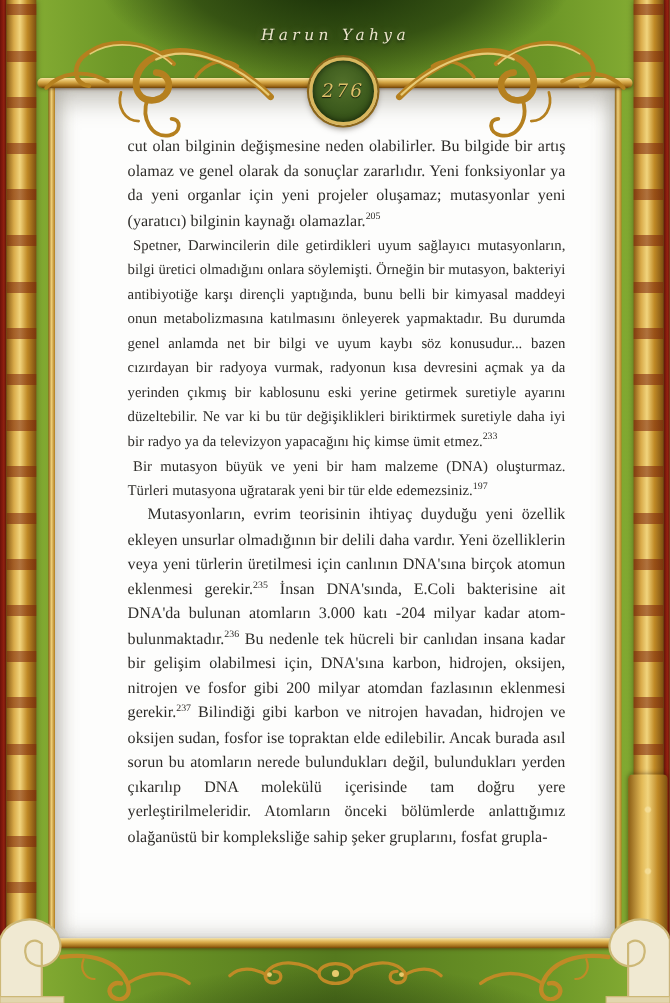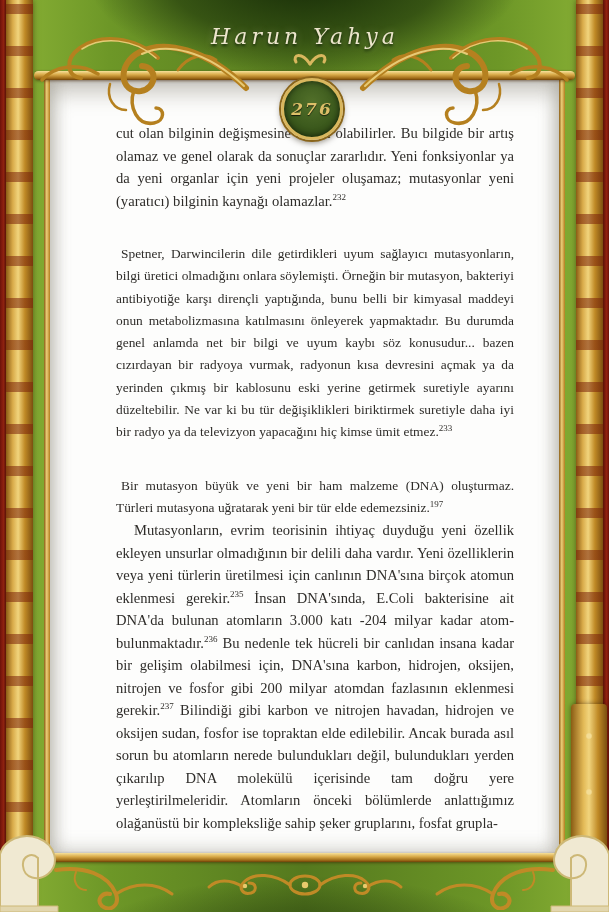--- a/index.html
+++ b/index.html
@@ -38,30 +38,30 @@
   .paper {
     position:absolute; left:50px; right:50px; top:78px; bottom:55px; z-index:3;
     background:#fdfdfc;
     box-shadow: inset 0 16px 20px rgba(125,122,108,.38), inset 0 -10px 16px rgba(140,138,125,.28),
                 inset 8px 0 14px rgba(150,148,135,.18), inset -8px 0 14px rgba(150,148,135,.18);
   }
   
   .header-script {
     position:absolute; top:24px; left:1px; right:0; z-index:7;
     text-align:center; font-family:"DejaVu Serif", serif; font-style:italic;
-    font-size:22px; letter-spacing:4px; color:#ece5cc;
+    font-size:14px; letter-spacing:4px; color:#ece5cc;
     text-shadow:0 2px 3px rgba(16,34,4,.9), 0 0 8px rgba(255,250,220,.25);
   }
   .medallion {
-    position:absolute; left:281px; top:78px; width:56px; height:56px; z-index:8;
+    position:absolute; left:281px; top:52px; width:56px; height:56px; z-index:8;
     border-radius:50%;
     background:radial-gradient(circle at 50% 38%, #52702a 0%, #3c5a1d 55%, #27400f 100%);
     border:3px solid #d9b75e;
     box-shadow:0 0 0 2px #8a651a, 0 3px 6px rgba(30,20,0,.5), inset 0 0 6px rgba(0,0,0,.6);
-    display:flex; align-items:center; justify-content:center;font-weight:bold;
+    display:flex; align-items:center; justify-content:center;
   }
   .medallion span {
     font-family:"DejaVu Serif", serif; font-style:italic; font-size:17px;
     color:#dcbf68; letter-spacing:2px; text-shadow:0 1px 1px rgba(0,0,0,.7);
   }
   .medallion-bow { position:absolute; left:288px; top:50px; z-index:7; }
   .medallion-leg { position:absolute; width:7px; height:16px; top:119px; z-index:2;
     background:linear-gradient(180deg,#d8cba4,#b3a476); border-radius:2px; }
   .medallion-leg.l { left:297px; transform:rotate(6deg); }
   .medallion-leg.r { left:314px; transform:rotate(-6deg); }
@@ -83,21 +83,21 @@
     border-radius:4px; box-shadow:0 0 5px rgba(40,20,0,.5); }
   
   .text-area {
     position:absolute; left:116px; top:122px; width:398px; height:731px; z-index:6;
     overflow:hidden; color:#2e2c29;
   }
   .text-area p { margin:0; text-align:justify; }
   .text-area p.body  { font-size:14.6px; line-height:22.5px; }
   .text-area p.quote { font-size:13.4px; line-height:22.3px; }
   .text-area p.indent { text-indent:18px; }
-  .text-area p.quote { text-indent:5px;margin-top:31px; }
+  .text-area p.quote { text-indent:5px; }
   .text-area sup { font-size:9px; line-height:0; vertical-align:super; letter-spacing:0; }
 </style>
 </head>
 <body>
 
 <div class="page">
 
   <div class="edge left"></div>
   <div class="edge right"></div>
   <div class="goldbar left"></div>
@@ -183,19 +183,19 @@
   <svg class="capital bl" width="62" height="80" viewBox="0 0 62 80">
     <path d="M0,80 L0,22 C4,8 22,0 38,6 C56,13 60,32 48,42 C38,50 24,46 23,34 C22,24 32,20 38,26 L38,80 Z" fill="#f0e9d2" stroke="#cdb877" stroke-width="2"></path>
     <path d="M0,74 h58 v6 h-58 z" fill="#e2d6ae" stroke="#cdb877" stroke-width="1"></path>
   </svg>
   <svg class="capital br" width="62" height="80" viewBox="0 0 62 80">
     <path d="M0,80 L0,22 C4,8 22,0 38,6 C56,13 60,32 48,42 C38,50 24,46 23,34 C22,24 32,20 38,26 L38,80 Z" fill="#f0e9d2" stroke="#cdb877" stroke-width="2"></path>
     <path d="M0,74 h58 v6 h-58 z" fill="#e2d6ae" stroke="#cdb877" stroke-width="1"></path>
   </svg>
 
   <div class="text-area">
-      <p class="body">cut olan bilginin değişmesine neden olabilirler. Bu bilgide bir artış olamaz ve genel olarak da sonuçlar zararlıdır. Yeni fonksiyonlar ya da yeni organlar için yeni projeler oluşamaz; mutasyonlar yeni (yaratıcı) bilginin kaynağı olamazlar.<sup>232</sup></p>
+      <p class="body">cut olan bilginin değişmesine neden olabilirler. Bu bilgide bir artış olamaz ve genel olarak da sonuçlar zararlıdır. Yeni fonksiyonlar ya da yeni organlar için yeni projeler oluşamaz; mutasyonlar yeni (yaratıcı) bilginin kaynağı olamazlar.<sup>205</sup></p>
       <p class="quote">Spetner, Darwincilerin dile getirdikleri uyum sağlayıcı mutasyonların, bilgi üretici olmadığını onlara söylemişti. Örneğin bir mutasyon, bakteriyi antibiyotiğe karşı dirençli yaptığında, bunu belli bir kimyasal maddeyi onun metabolizmasına katılmasını önleyerek yapmaktadır. Bu durumda genel anlamda net bir bilgi ve uyum kaybı söz konusudur... bazen cızırdayan bir radyoya vurmak, radyonun kısa devresini açmak ya da yerinden çıkmış bir kablosunu eski yerine getirmek suretiyle ayarını düzeltebilir. Ne var ki bu tür değişiklikleri biriktirmek suretiyle daha iyi bir radyo ya da televizyon yapacağını hiç kimse ümit etmez.<sup>233</sup></p>
       <p class="quote">Bir mutasyon büyük ve yeni bir ham malzeme (DNA) oluşturmaz. Türleri mutasyona uğratarak yeni bir tür elde edemezsiniz.<sup>197</sup></p>
       <p class="body indent">Mutasyonların, evrim teorisinin ihtiyaç duyduğu yeni özellik ekleyen unsurlar olmadığının bir delili daha vardır. Yeni özelliklerin veya yeni türlerin üretilmesi için canlının DNA'sına birçok atomun eklenmesi gerekir.<sup>235</sup> İnsan DNA'sında, E.Coli bakterisine ait DNA'da bulunan atomların 3.000 katı -204 milyar kadar atom- bulunmaktadır.<sup>236</sup> Bu nedenle tek hücreli bir canlıdan insana kadar bir gelişim olabilmesi için, DNA'sına karbon, hidrojen, oksijen, nitrojen ve fosfor gibi 200 milyar atomdan fazlasının eklenmesi gerekir.<sup>237</sup> Bilindiği gibi karbon ve nitrojen havadan, hidrojen ve oksijen sudan, fosfor ise topraktan elde edilebilir. Ancak burada asıl sorun bu atomların nerede bulundukları değil, bulundukları yerden çıkarılıp DNA molekülü içerisinde tam doğru yere yerleştirilmeleridir. Atomların önceki bölümlerde anlattığımız olağanüstü bir kompleksliğe sahip şeker gruplarını, fosfat grupla-</p>
     </div>
 
 </div>
 
 </body></html>

